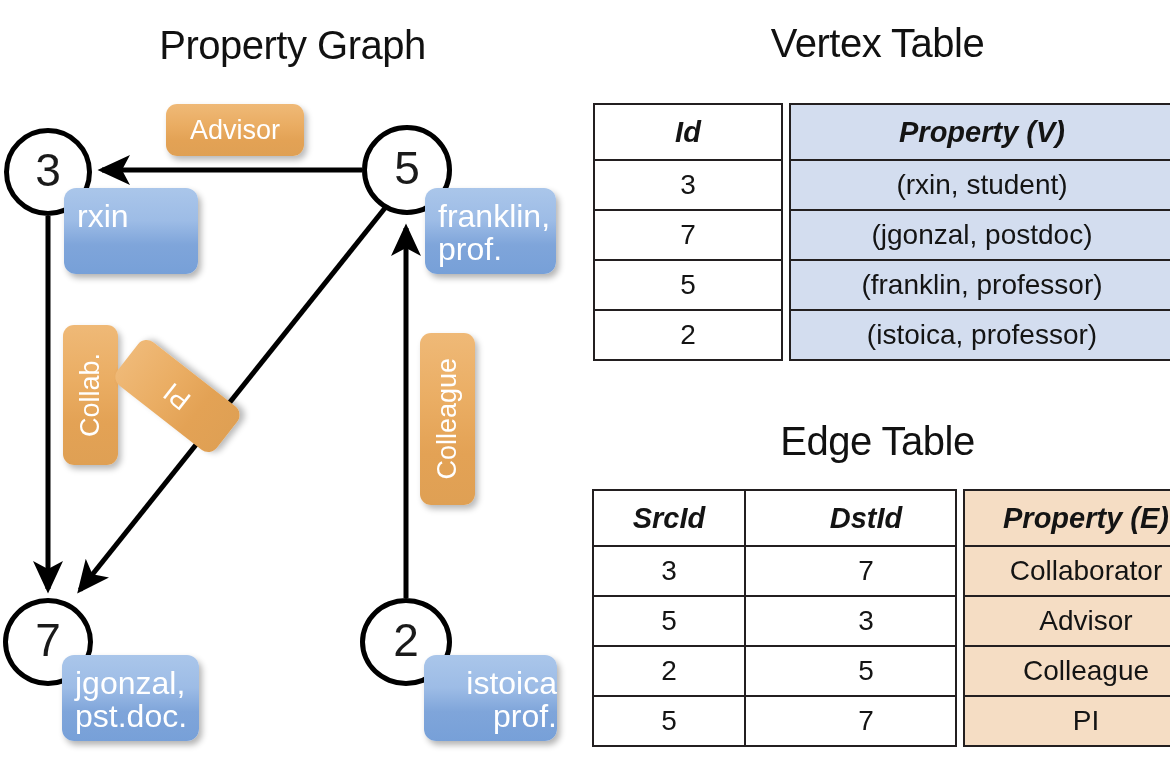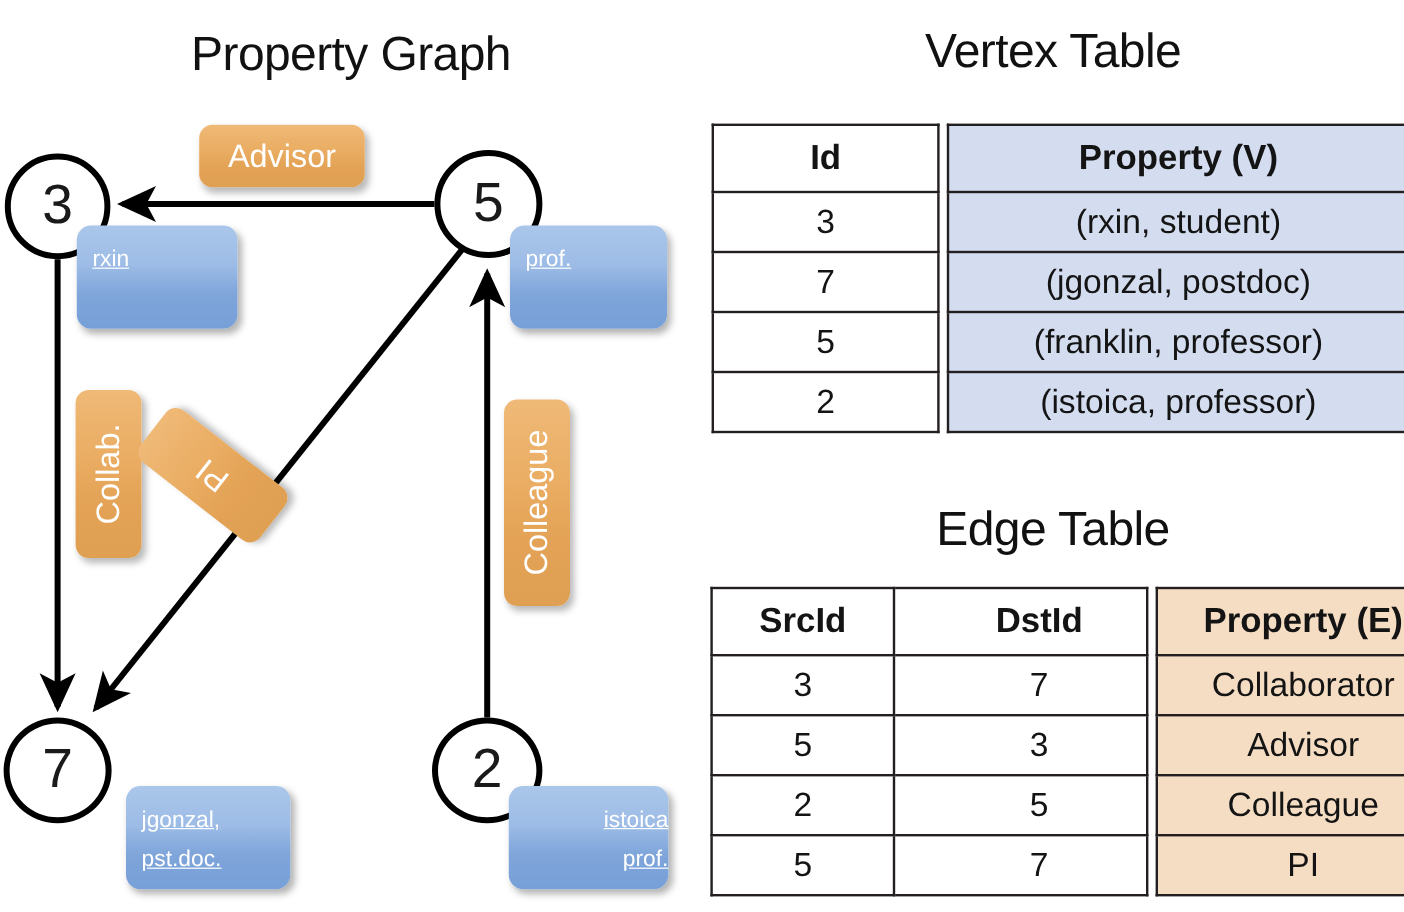--- a/index.html
+++ b/index.html
@@ -65,30 +65,29 @@
   #node-7 { left: 3px;   top: 598px; width: 90px; height: 88px; }
   #node-2 { left: 360px; top: 598px; width: 92px; height: 88px; }
 
   
   .prop-box {
     position: absolute;
     border-radius: 12px;
     background: linear-gradient(180deg, #aac6ea 0%, #9dbce6 38%, #7fa5da 66%, #77a0d8 100%);
     box-shadow: 3px 4px 6px rgba(0,0,0,0.30);
     color: #ffffff;
-    font-size: 19px;
+    font-size: 32px;
     line-height: 33px;
     padding: 12px 0 0 13px;
     box-sizing: border-box;
     z-index: 5;
-    text-decoration: underline;
   }
   #prop-rxin     { left: 64px;  top: 188px; width: 134px; height: 86px; }
   #prop-franklin { left: 425px; top: 188px; width: 131px; height: 86px; }
-  #prop-jgonzal  { left: 62px;  top: 655px; width: 137px; height: 86px; margin-left: 43px; }
+  #prop-jgonzal  { left: 62px;  top: 655px; width: 137px; height: 86px; }
   #prop-istoica  { left: 424px; top: 655px; width: 133px; height: 86px; text-align: right; }
 
   
   .edge-label {
     position: absolute;
     border-radius: 11px;
     background: linear-gradient(180deg, #efb977 0%, #eaad63 40%, #e3a255 70%, #dfa054 100%);
     box-shadow: 3px 4px 6px rgba(0,0,0,0.28);
     color: #ffffff;
     display: flex;
@@ -136,20 +135,21 @@
     font-weight: 400;
     font-size: 28px;
     color: #141414;
     padding: 0;
     height: 48px;
   }
   .data-table th {
     font-weight: bold;
     font-size: 29px;
     height: 54px;
+    font-style: italic;
   }
   .col-gap { border: none !important; width: 6px; padding: 0; height: 0; }
 
   #vertex-table { left: 593px; top: 103px; width: 574px; }
   #vertex-table .c-id   { width: 186px; }
   #vertex-table .c-prop { width: 382px; background: #d3ddef; }
 
   #edge-table { left: 592px; top: 489px; width: 576px; }
   #edge-table .c-src  { width: 150px; }
   #edge-table .c-dst  { width: 178px; padding-left: 31px; }
@@ -203,20 +203,21 @@
     <span>7</span>
   </div>
   <div class="vertex-node" id="node-2">
     <span>2</span>
   </div>
 
   <div class="prop-box" id="prop-rxin">
     <div>rxin</div>
   </div>
   <div class="prop-box" id="prop-franklin">
+    <div>franklin,</div>
     <div>prof.</div>
   </div>
   <div class="prop-box" id="prop-jgonzal">
     <div>jgonzal,</div>
     <div>pst.doc.</div>
   </div>
   <div class="prop-box" id="prop-istoica">
     <div>istoica</div>
     <div>prof.</div>
   </div>

